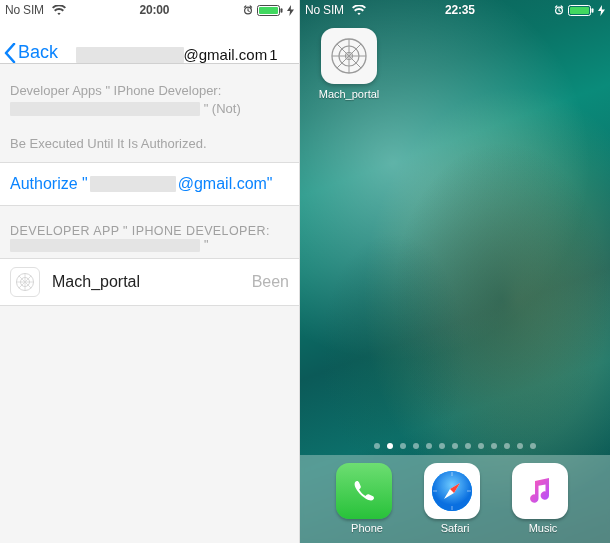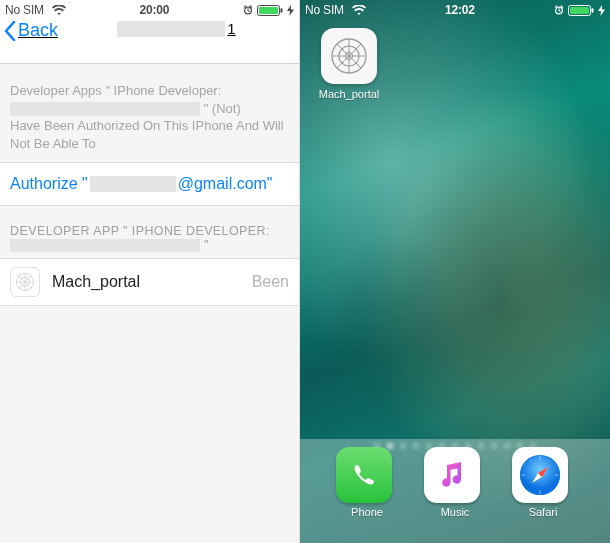--- a/index.html
+++ b/index.html
@@ -39,23 +39,22 @@
   .status-right { display: flex; align-items: center; gap: 4px; }
   .left-pane .status-bar { color: #4a4a4a; background:#fff; }
   .right-pane .status-bar { color: #fff; position: absolute; width:100%; top:0; z-index:10; text-shadow:0 0 1px rgba(0,0,0,.3);}
   .wifi-icon, .alarm-icon, .battery-icon, .charge-icon { display:inline-flex; }
   
   .nav-header {
     height: 44px;
     background: #fff;
     border-bottom: 1px solid #d0d0d0;
     display: flex;
-    align-items: flex-start;
+    align-items: flex-end;
     padding: 0 4px;
-    text-decoration: underline;
   }
   .back-btn {
     display: flex;
     align-items: center;
     color: #0a84ff;
     font-size: 18px;
     gap: 2px;
   }
   .nav-title {
     flex: 1;
@@ -178,21 +177,21 @@
   .page-dots span {
     width: 6px; height: 6px;
     border-radius: 50%;
     background: rgba(255,255,255,.45);
   }
   .page-dots span.active { background: #fff; }
   
   .dock {
     position: absolute;
     bottom: 0; left: 0; right: 0;
-    height: 104px;
+    height: 88px;
     background: rgba(180, 210, 205, 0.45);
     backdrop-filter: blur(2px);
     display: flex;
     justify-content: center;
     align-items: flex-start;
     gap: 26px;
     padding-top: 8px;
     z-index:5;
   }
   .dock-app { width: 62px; text-align:center; }
@@ -251,29 +250,31 @@
 
   <div class="nav-header">
     <div class="back-btn">
       <svg width="12" height="20" viewBox="0 0 12 20">
           <path d="M10 1 L2 10 L10 19" fill="none" stroke="#0a84ff" stroke-width="2.6" stroke-linecap="round" stroke-linejoin="round"></path>
         </svg>
       <span>Back</span>
     </div>
     <div class="nav-title">
       <span class="redact" style="width:108px"></span>
+      <span>@gmail.com</span>
       <span style="margin-left:2px">1</span>
     </div>
   </div>
 
   <div class="info-block">
     <span>Developer Apps " IPhone Developer:</span><br>
     <span class="redact" style="width:190px"></span>
     <span>" (Not)</span><br>
-    <span>Have Been Authorized On This IPhone And Will Not Be Able To</span><br>
+    <br>
+    <span>Be Executed Until It Is Authorized.</span>
   </div>
 
   <div class="auth-cell">
     <span>Authorize "</span>
     <span class="redact" style="width:86px"></span>
     <span>@gmail.com"</span>
   </div>
 
   <div class="section-header">
     <span>DEVELOPER APP " IPHONE DEVELOPER:</span><br>
@@ -299,21 +300,21 @@
 
   <div class="status-bar">
     <div class="status-left">
       <span>No SIM</span>
       <span class="wifi-icon">
         <svg width="14" height="11" viewBox="0 0 14 11">
             <path d="M7 10 L8.6 8.4 A2.3 2.3 0 0 0 5.4 8.4 Z M3.4 6.4 A5.1 5.1 0 0 1 10.6 6.4 L12 5 A7.1 7.1 0 0 0 2 5 Z M0 2.2 A9.9 9.9 0 0 1 14 2.2 L12.7 3.5 A8.1 8.1 0 0 0 1.3 3.5 Z" fill="#fff"></path>
           </svg>
       </span>
     </div>
-    <span style="font-weight:600">12:02</span>
+    <span style="font-weight:600">22:35</span>
     <div class="status-right">
       <span class="alarm-icon">
         <svg width="10" height="10" viewBox="0 0 10 10">
             <circle cx="5" cy="5.5" r="3.4" fill="none" stroke="#fff" stroke-width="1.2"></circle>
             <path d="M5 3.6 V5.6 L6.2 6.4" stroke="#fff" stroke-width="1.1" fill="none" stroke-linecap="round"></path>
             <path d="M1.4 2.2 L2.8 1 M8.6 2.2 L7.2 1" stroke="#fff" stroke-width="1.2" stroke-linecap="round"></path>
           </svg>
       </span>
       <span class="battery-icon">
         <svg width="26" height="11" viewBox="0 0 26 11">
@@ -359,34 +360,20 @@
     </div>
 
   <div class="dock">
     <div class="dock-app">
       <div class="dock-icon phone-bg">
         <svg width="32" height="32" viewBox="0 0 32 32">
             <path d="M9 6 C8 6 6.6 7 6.6 9 C6.6 15 17 25.4 23 25.4 C25 25.4 26 24 26 23 C26 22 25.4 21.3 24.5 20.9 L20.7 19.3 C20 19 19.2 19.2 18.7 19.7 L17.5 20.9 C15 19.6 12.4 17 11.1 14.5 L12.3 13.3 C12.8 12.8 13 12 12.7 11.3 L11.1 7.5 C10.7 6.6 10 6 9 6 Z" fill="#fff"></path>
           </svg>
       </div>
       <div class="dock-label">Phone</div>
-    </div>
-    <div class="dock-app">
-      <div class="dock-icon music-bg">
-        <svg width="34" height="34" viewBox="0 0 34 34">
-            <defs>
-              <linearGradient id="mg" x1="0" y1="0" x2="1" y2="1">
-                <stop offset="0%" stop-color="#ff5ab3"></stop>
-                <stop offset="100%" stop-color="#b14fff"></stop>
-              </linearGradient>
-            </defs>
-            <path d="M12 7 L26 4 V21.5 A4.2 4.2 0 1 1 22.5 17.4 V10.4 L15.5 11.8 V24.5 A4.2 4.2 0 1 1 12 20.4 Z" fill="url(#mg)"></path>
-          </svg>
-      </div>
-      <div class="dock-label">Music</div>
     </div>
     <div class="dock-app">
       <div class="dock-icon safari-bg">
         <svg width="48" height="48" viewBox="0 0 48 48">
             <circle cx="24" cy="24" r="20" fill="#1da3ff"></circle>
             <circle cx="24" cy="24" r="20" fill="url(#sg)"></circle>
             <defs>
               <radialGradient id="sg" cx="50%" cy="35%">
                 <stop offset="0%" stop-color="#6ecbff"></stop>
                 <stop offset="100%" stop-color="#0a6fe0"></stop>
@@ -397,14 +384,28 @@
               <line x1="24" y1="39" x2="24" y2="43"></line>
               <line x1="5" y1="24" x2="9" y2="24"></line>
               <line x1="39" y1="24" x2="43" y2="24"></line>
             </g>
             <path d="M32 16 L26 26 L16 32 L22 22 Z" fill="#fff"></path>
             <path d="M32 16 L22 22 L26 26 Z" fill="#ff4336"></path>
           </svg>
       </div>
       <div class="dock-label">Safari</div>
     </div>
+    <div class="dock-app">
+      <div class="dock-icon music-bg">
+        <svg width="34" height="34" viewBox="0 0 34 34">
+            <defs>
+              <linearGradient id="mg" x1="0" y1="0" x2="1" y2="1">
+                <stop offset="0%" stop-color="#ff5ab3"></stop>
+                <stop offset="100%" stop-color="#b14fff"></stop>
+              </linearGradient>
+            </defs>
+            <path d="M12 7 L26 4 V21.5 A4.2 4.2 0 1 1 22.5 17.4 V10.4 L15.5 11.8 V24.5 A4.2 4.2 0 1 1 12 20.4 Z" fill="url(#mg)"></path>
+          </svg>
+      </div>
+      <div class="dock-label">Music</div>
+    </div>
   </div>
 </div>
 
 </body></html>

